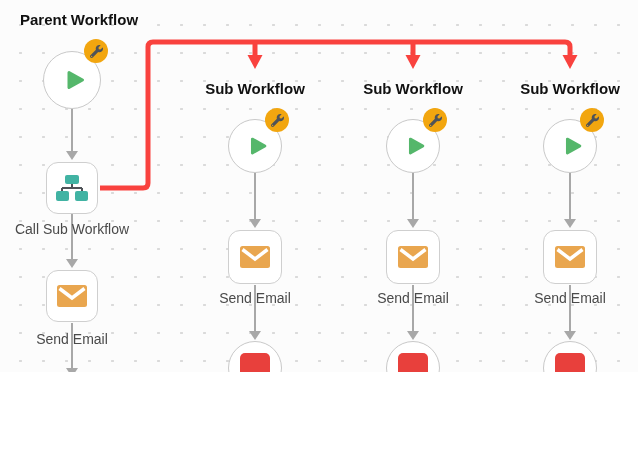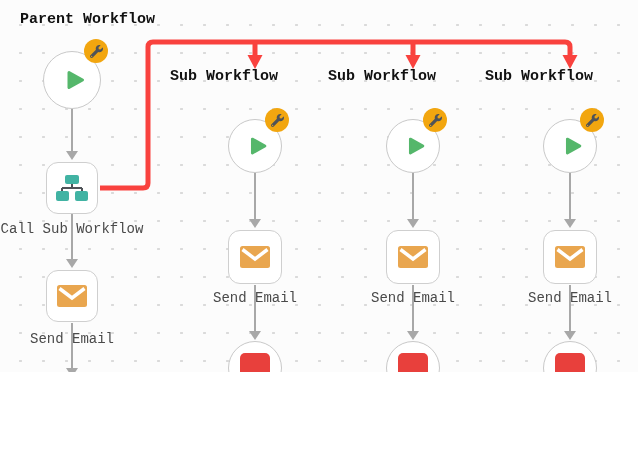--- a/index.html
+++ b/index.html
@@ -8,38 +8,37 @@
     background:#fff;
   }
   .canvas{
     position:relative;
     width:638px;height:372px;
     overflow:hidden;
     background-color:#fcfcfc;
     background-image:radial-gradient(circle,#dadada 1.1px,transparent 1.3px);
     background-size:23px 28px;
     background-position:9px 11px;
-    font-family:Liberation Mono, monospace;
   }
   .overlay-svg{position:absolute;left:0;top:0;pointer-events:none;}
   .col{position:absolute;top:0;height:452px;}
   .parent-col{left:0;width:175px;}
   .sub-col{width:170px;}
   .sub1{left:170px;}
   .sub2{left:328px;}
   .sub3{left:485px;}
 
   .diagram-title{
     position:absolute;left:20px;top:11px;
     font-size:15px;font-weight:700;color:#111;
     white-space:nowrap;
   }
   .col-title{
-    position:absolute;left:0;top:68px;width:170px;
-    text-align:left;font-size:15px;font-weight:700;color:#111;
+    position:absolute;left:0;top:80px;width:170px;
+    text-align:center;font-size:15px;font-weight:700;color:#111;
     white-space:nowrap;
   }
   .node-circle{
     position:absolute;box-sizing:border-box;
     background:#fff;border:1.5px solid #c9c9c9;border-radius:50%;
     display:flex;align-items:center;justify-content:center;
   }
   .node-square{
     position:absolute;box-sizing:border-box;
     background:#fff;border:1.5px solid #cfcfcf;border-radius:12px;

